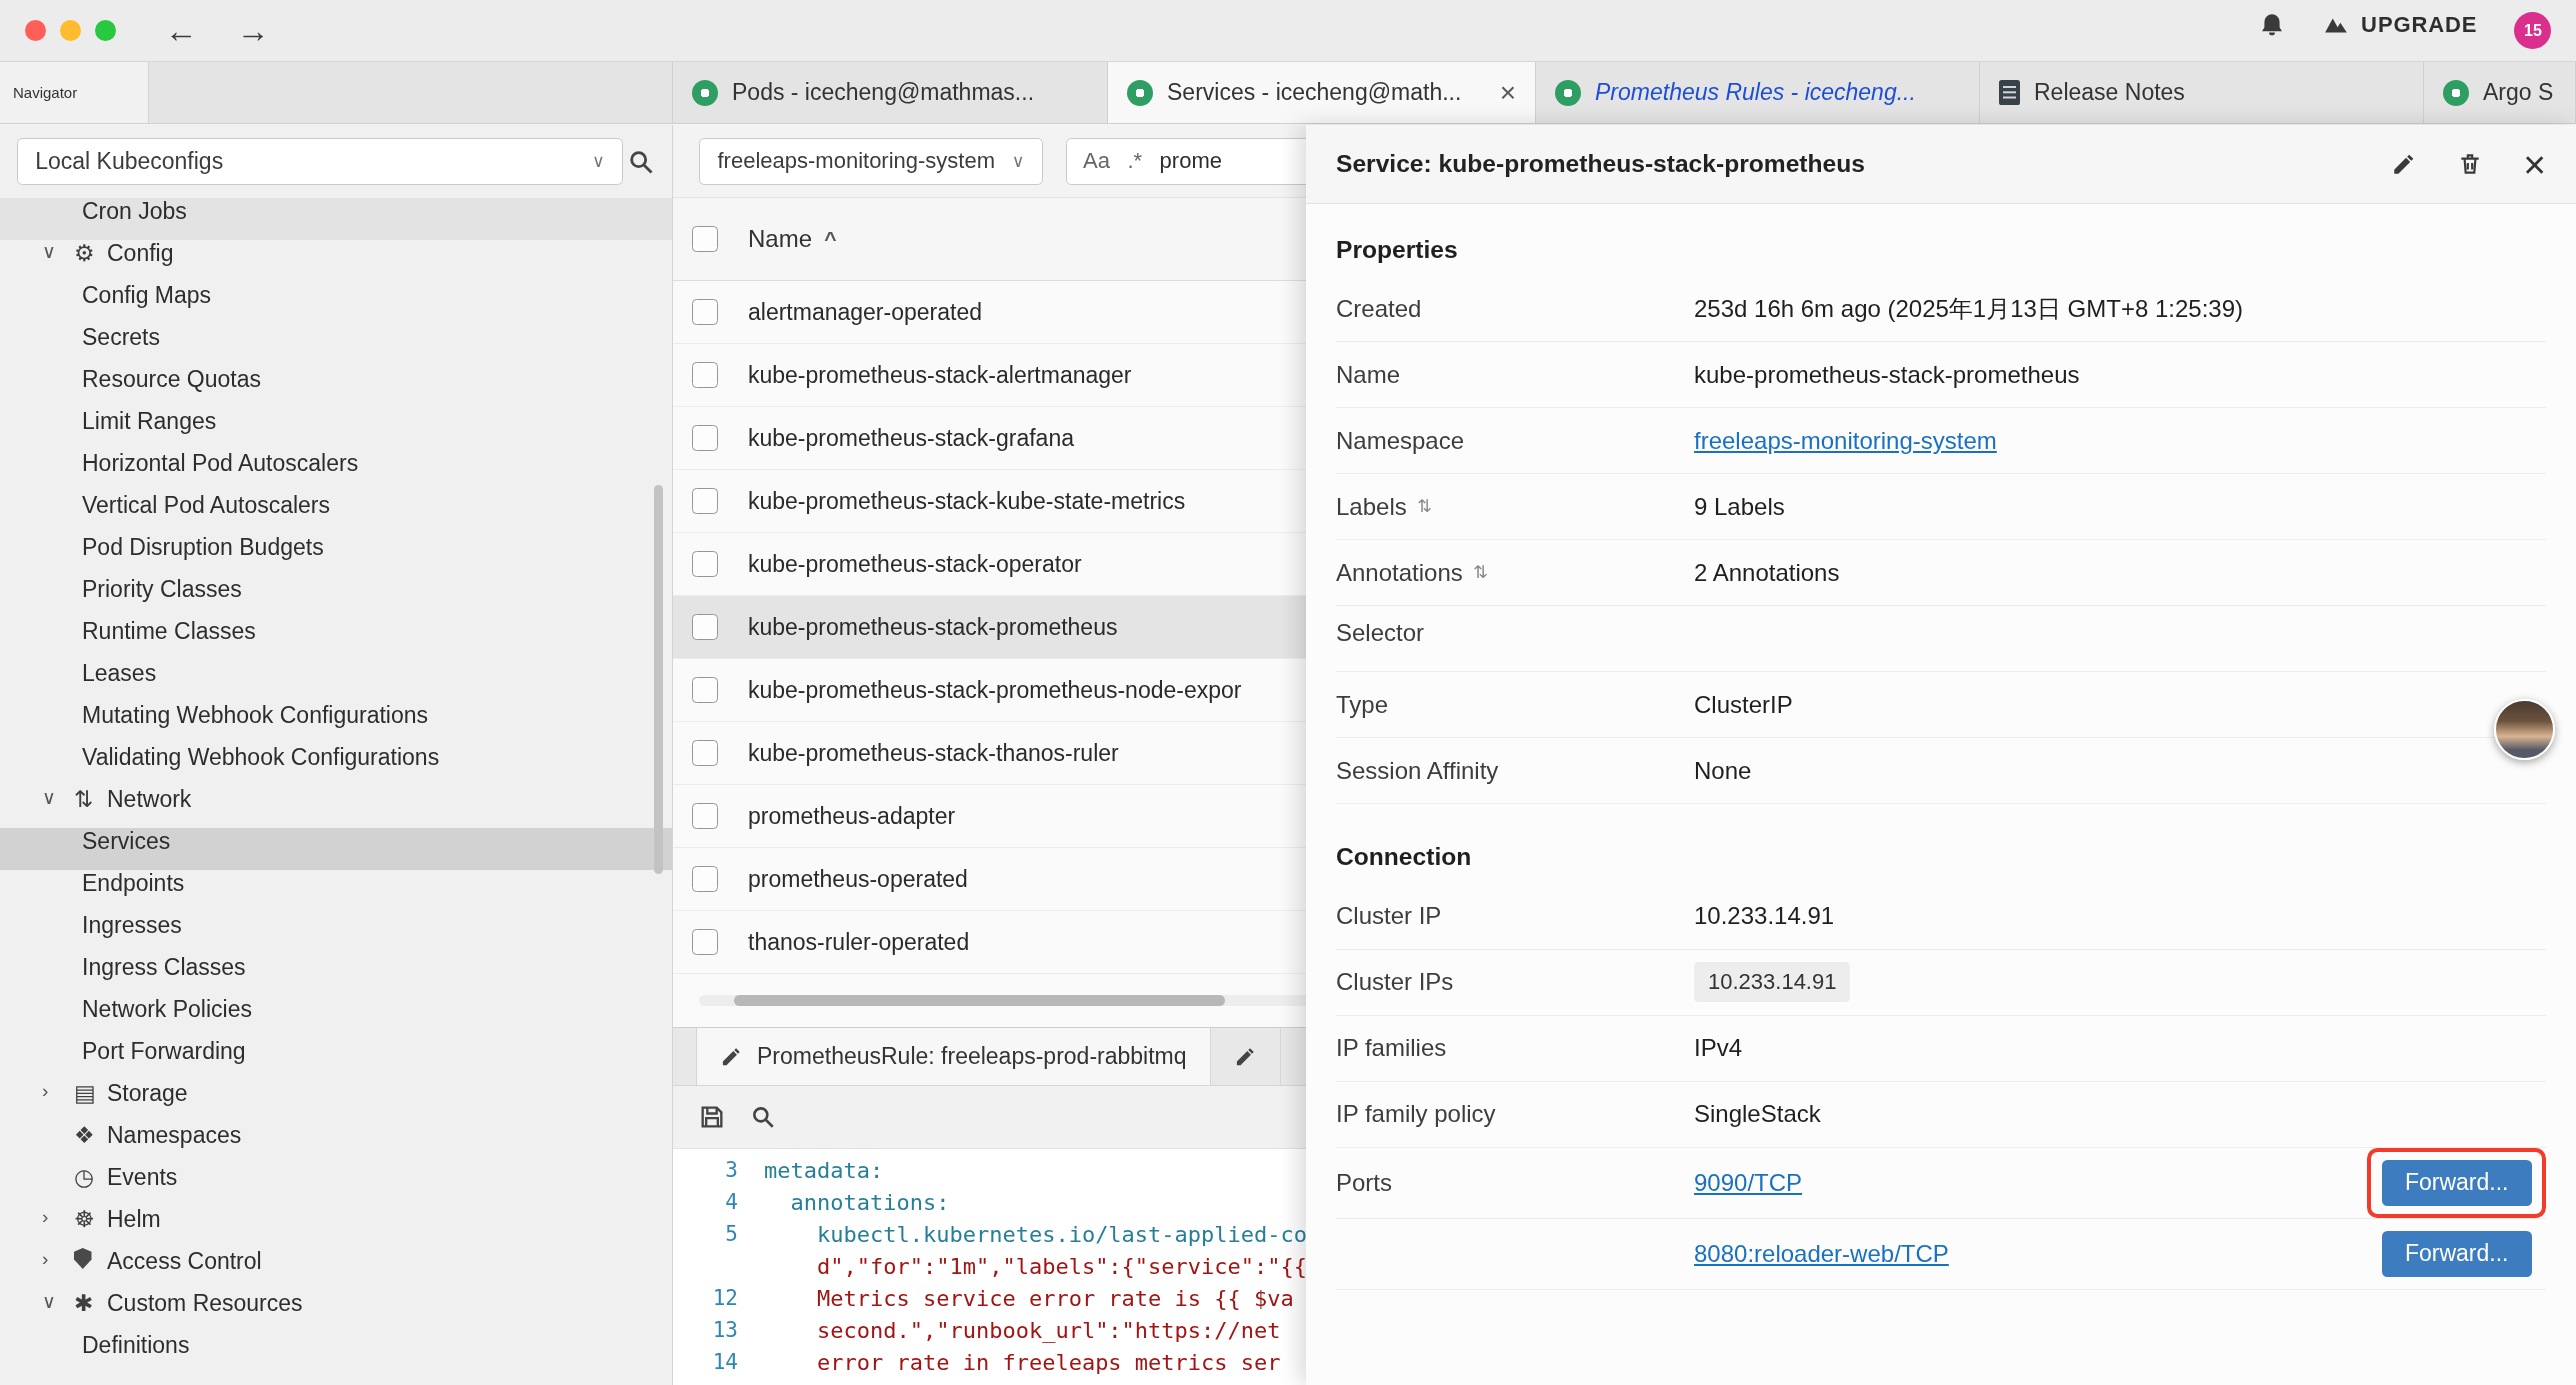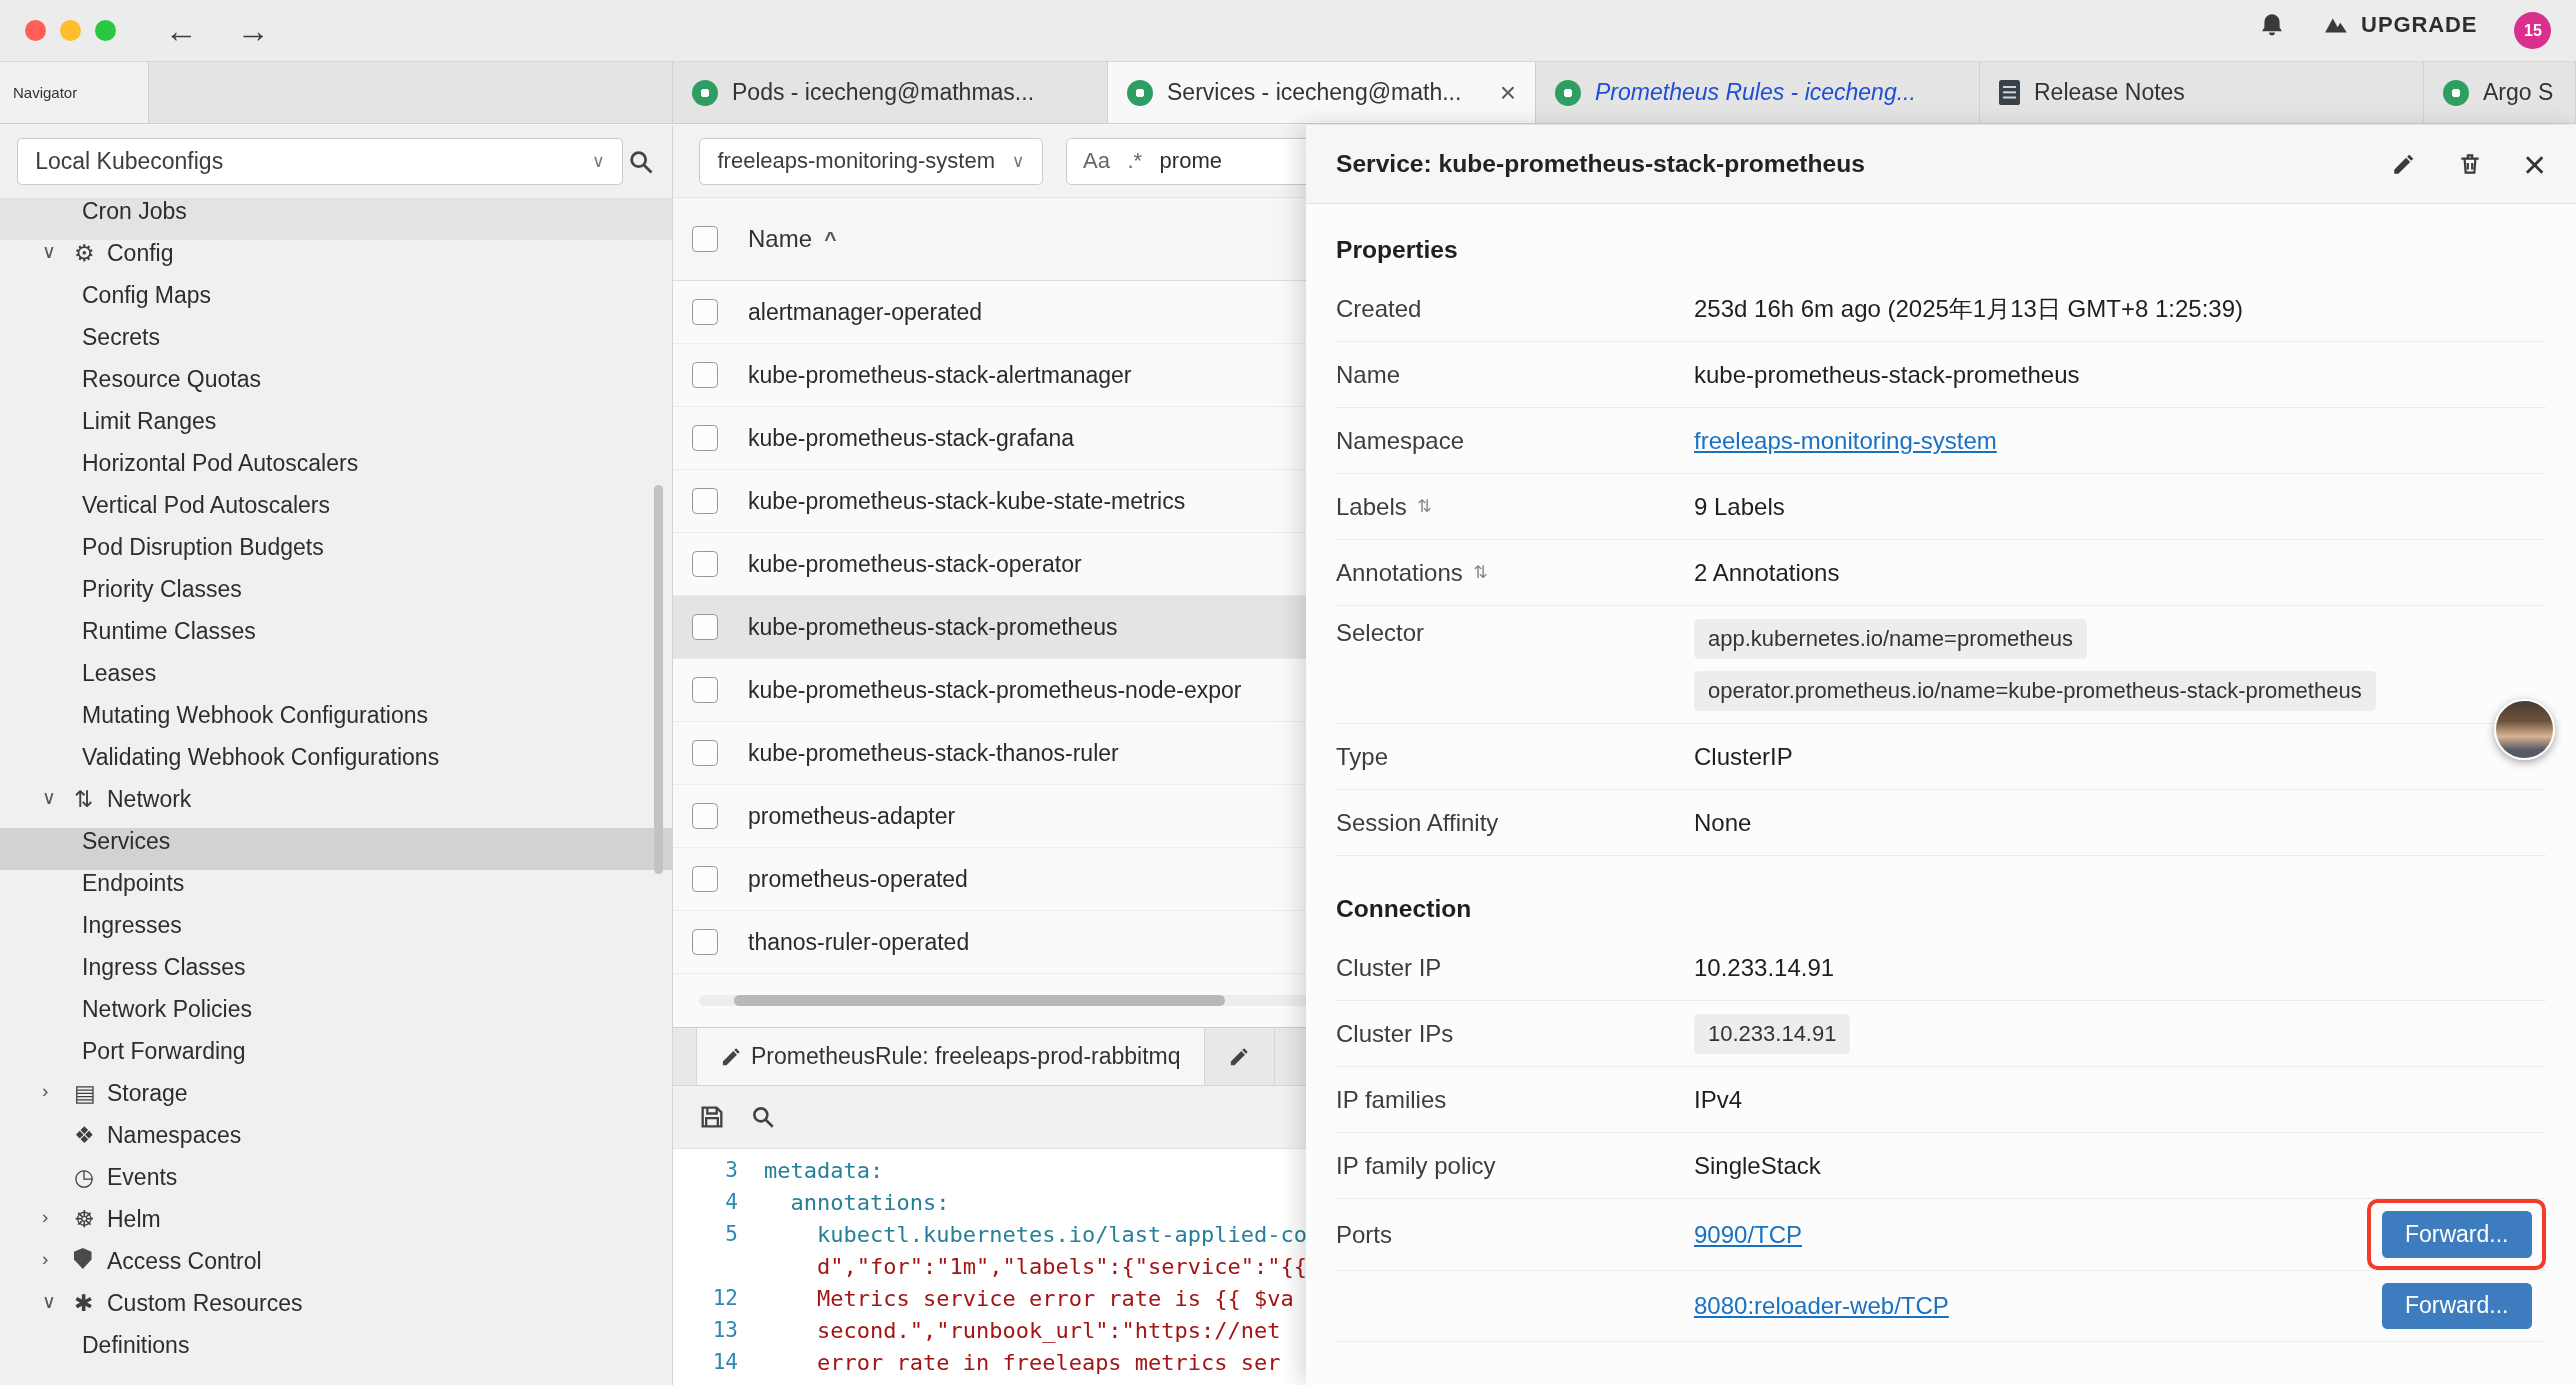--- a/index.html
+++ b/index.html
@@ -81,21 +81,21 @@
          border-bottom: 0.9px solid #ececec; font-size: 23px; color: #2a2a2a; background: #fafafa; white-space: nowrap; }
   .row.selected { background: #e4e4e4; }
   .hscroll-zone { height: 53px; flex: none; position: relative; }
   .hscroll-track { position: absolute; left: 26px; right: 26px; top: 21px; height: 10.5px; background: #ededed; border-radius: 5.3px; }
   .hscroll-thumb { position: absolute; left: 35px; width: 491px; top: 0; height: 10.5px; background: #b8b8b8; border-radius: 5.3px; }
 
   
   .dock { flex: 1; border-top: 0.9px solid #cdcdcd; display: flex; flex-direction: column; min-height: 0; }
   .dock-tabs { height: 58px; flex: none; background: #e8e8e8; display: flex; align-items: stretch;
                border-bottom: 0.9px solid #d6d6d6; padding-left: 23px; }
-  .dock-tab { display: flex; align-items: center; gap: 8px; padding: 0 23px; background: #f7f7f7;
+  .dock-tab { display: flex; align-items: center; gap: 14px; padding: 0 23px; background: #f7f7f7;
               border-left: 0.9px solid #d6d6d6; border-right: 0.9px solid #d6d6d6; font-size: 23px; color: #333; white-space: nowrap; }
   .dock-tab.partial { background: #e8e8e8; border-left: none; }
   .dock-toolbar { height: 63px; flex: none; display: flex; align-items: center; gap: 24.6px; padding: 0 24.6px;
                   background: #f1f1f1; border-bottom: 0.9px solid #e2e2e2; }
   .editor { flex: 1; background: #ffffff; font-family: "DejaVu Sans Mono", "Liberation Mono", monospace;
             font-size: 22px; padding-top: 5.3px; overflow: hidden; }
   .eline { height: 32px; display: flex; align-items: center; }
   .lnum { width: 91px; flex: none; text-align: right; padding-right: 26px; color: #2f86b3; font-size: 21px; }
   .code { white-space: pre; }
   .code.key { color: #267f99; }
@@ -500,24 +500,20 @@
         </div>
         <div class="prow">
           <span class="plabel">
               <span>Annotations</span>
               <span class="sort-icon">⇅</span>
             </span>
           <span class="pvalue">2 Annotations</span>
         </div>
         <div class="prow selector-row">
           <span class="plabel">Selector</span>
-          <span class="pvalue selector-badges">
-            <span class="badge">app.kubernetes.io/name=prometheus</span>
-            <span class="badge">operator.prometheus.io/name=kube-prometheus-stack-prometheus</span>
-          </span>
         </div>
         <div class="prow">
           <span class="plabel">Type</span>
           <span class="pvalue">ClusterIP</span>
         </div>
         <div class="prow">
           <span class="plabel">Session Affinity</span>
           <span class="pvalue">None</span>
         </div>
 

